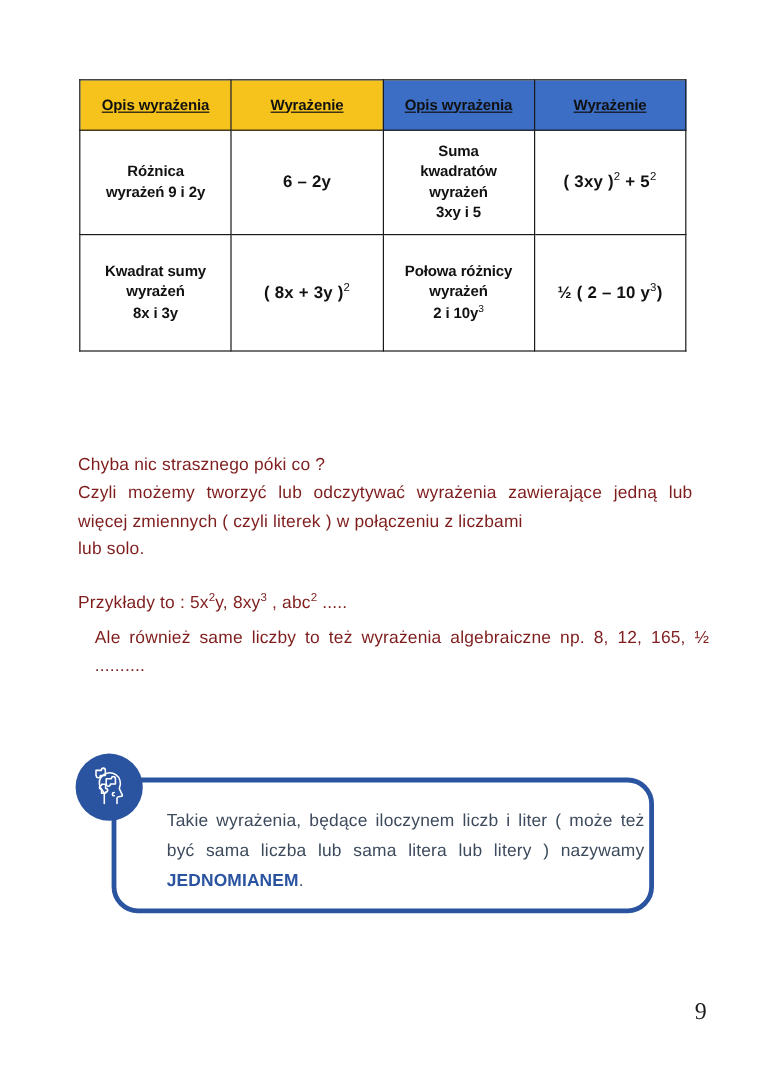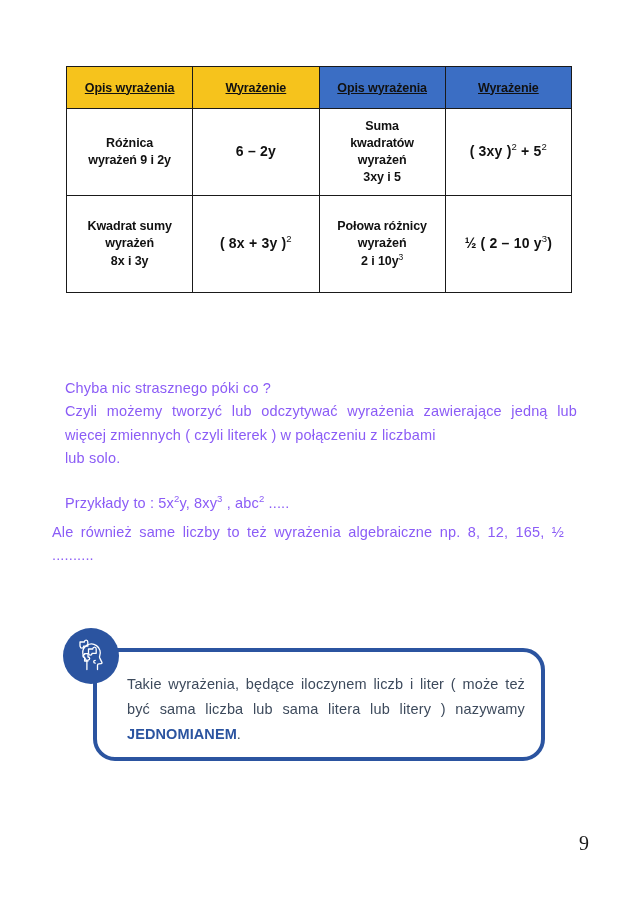--- a/index.html
+++ b/index.html
@@ -71,42 +71,42 @@
     vertical-align: super;
     font-weight: normal;
     line-height: 0;
   }
 
   .desc { white-space: pre-line; }
 
   
   .bodytext {
     position: absolute;
-    color: #8b5cf6;
+    color: #7f1d1d;
     font-size: 14.5px;
     line-height: 1.62;
     letter-spacing: 0.15px;
   }
 
   .p-intro {
     left: 65px;
     top: 377px;
     width: 512px;
   }
   .p-intro .jl { text-align: justify; text-align-last: left; }
   .p-intro .nl { text-align: left; }
 
   .p-examples {
     left: 65px;
     top: 492px;
     width: 512px;
   }
 
   .p-numbers {
-    left: 52px;
+    left: 79px;
     top: 521px;
     width: 512px;
     text-align: justify;
     text-align-last: left;
   }
 
   .p-summary {
     left: 65px;
     top: 585px;
     width: 512px;
@@ -124,21 +124,21 @@
     top: 648px;
     width: 452px;
     height: 113px;
     border: 4px solid #2b54a0;
     border-radius: 22px;
     background: #ffffff;
   }
 
   .callout-text {
     position: absolute;
-    left: 30px;
+    left: 42px;
     top: 20px;
     width: 398px;
     color: #3d4a5c;
     font-size: 14.5px;
     line-height: 1.72;
     letter-spacing: 0.15px;
     text-align: justify;
     text-align-last: left;
   }
 

